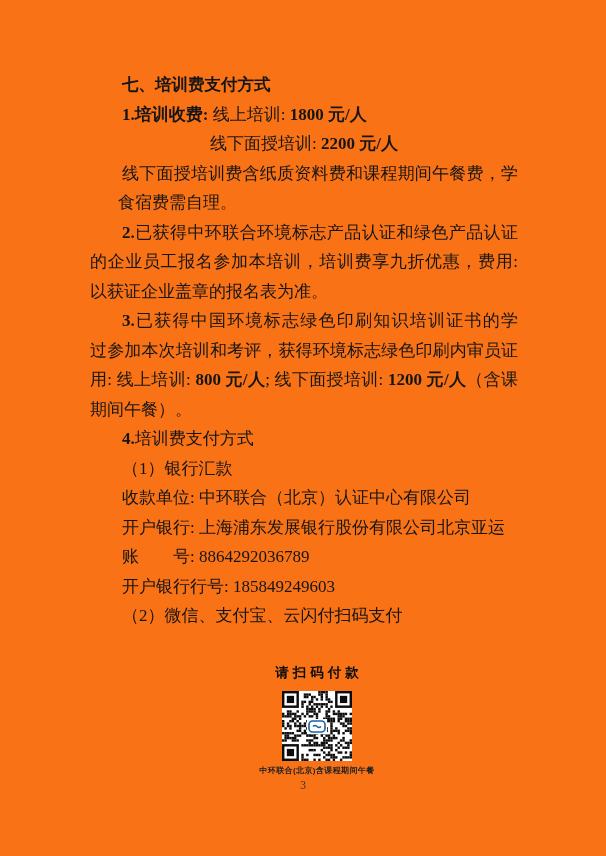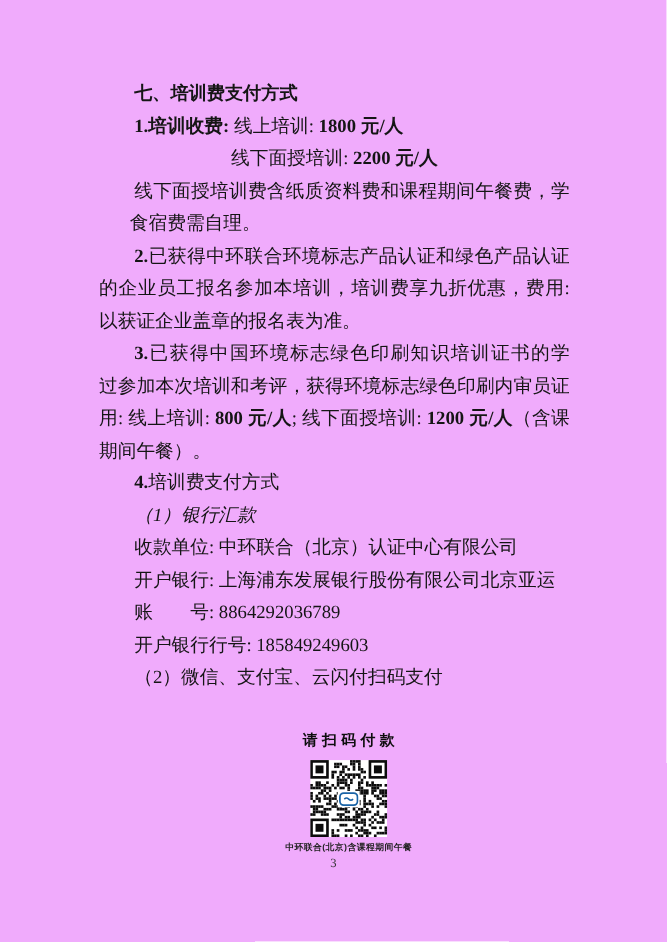--- a/index.html
+++ b/index.html
@@ -1,19 +1,19 @@
 <!DOCTYPE html>
 <html><head>
 <meta charset="utf-8">
 <style>
   html,body{margin:0;padding:0;background:#ffffff;}
   .page{
     position:relative;
     width:606px;height:856px;
-    background:#f0abfc;
+    background:#f97316;
     font-family:"Liberation Serif","DejaVu Serif",serif;
     color:#151515;
     overflow:hidden;
   }
   .doc-body{
     position:absolute;
     left:90px;top:70px;
     width:428px;
   }
   .line{
@@ -82,21 +82,21 @@
       <div class="line jf" style="padding-left: 32px;"><span>线下面授培训费含纸质资料费和课程期间午餐费，学员交通</span></div>
       <div class="line" style="padding-left: 0px; margin-left: 28px;"><span>食宿费需自理。</span></div>
       <div class="line jf" style="padding-left: 32px;"><span class="b">2.</span><span>已获得中环联合环境标志产品认证和绿色产品认证证书</span></div>
       <div class="line jf" style="padding-left: 0px;"><span>的企业员工报名参加本培训，培训费享九折优惠，费用: 线上培</span></div>
       <div class="line" style="padding-left: 0px;"><span>以获证企业盖章的报名表为准。</span></div>
       <div class="line jf" style="padding-left: 32px;"><span class="b">3.</span><span>已获得中国环境标志绿色印刷知识培训证书的学员，可通</span></div>
       <div class="line jf" style="padding-left: 0px;"><span>过参加本次培训和考评，获得环境标志绿色印刷内审员证书，费</span></div>
       <div class="line jf" style="padding-left: 0px;"><span>用: 线上培训: </span><span class="b">800 元/人</span><span>; 线下面授培训: </span><span class="b">1200 元/人</span><span>（含课程</span></div>
       <div class="line" style="padding-left: 0px;"><span>期间午餐）。</span></div>
       <div class="line" style="padding-left: 32px;"><span class="b">4.</span><span>培训费支付方式</span></div>
-      <div class="line" style="padding-left: 32px; font-style: italic;"><span>（1）银行汇款</span></div>
+      <div class="line" style="padding-left: 32px;"><span>（1）银行汇款</span></div>
       <div class="line" style="padding-left: 32px;"><span>收款单位: 中环联合（北京）认证中心有限公司</span></div>
       <div class="line" style="padding-left: 32px;"><span>开户银行: 上海浦东发展银行股份有限公司北京亚运村支行</span></div>
       <div class="line" style="padding-left: 32px;"><span>账　　号: 8864292036789</span></div>
       <div class="line" style="padding-left: 32px;"><span>开户银行行号: 185849249603</span></div>
       <div class="line" style="padding-left: 32px;"><span>（2）微信、支付宝、云闪付扫码支付</span></div>
     </div>
 
   <div class="qr-block">
     <div class="scan-title">请扫码付款</div>
     <div class="qr-wrap">

